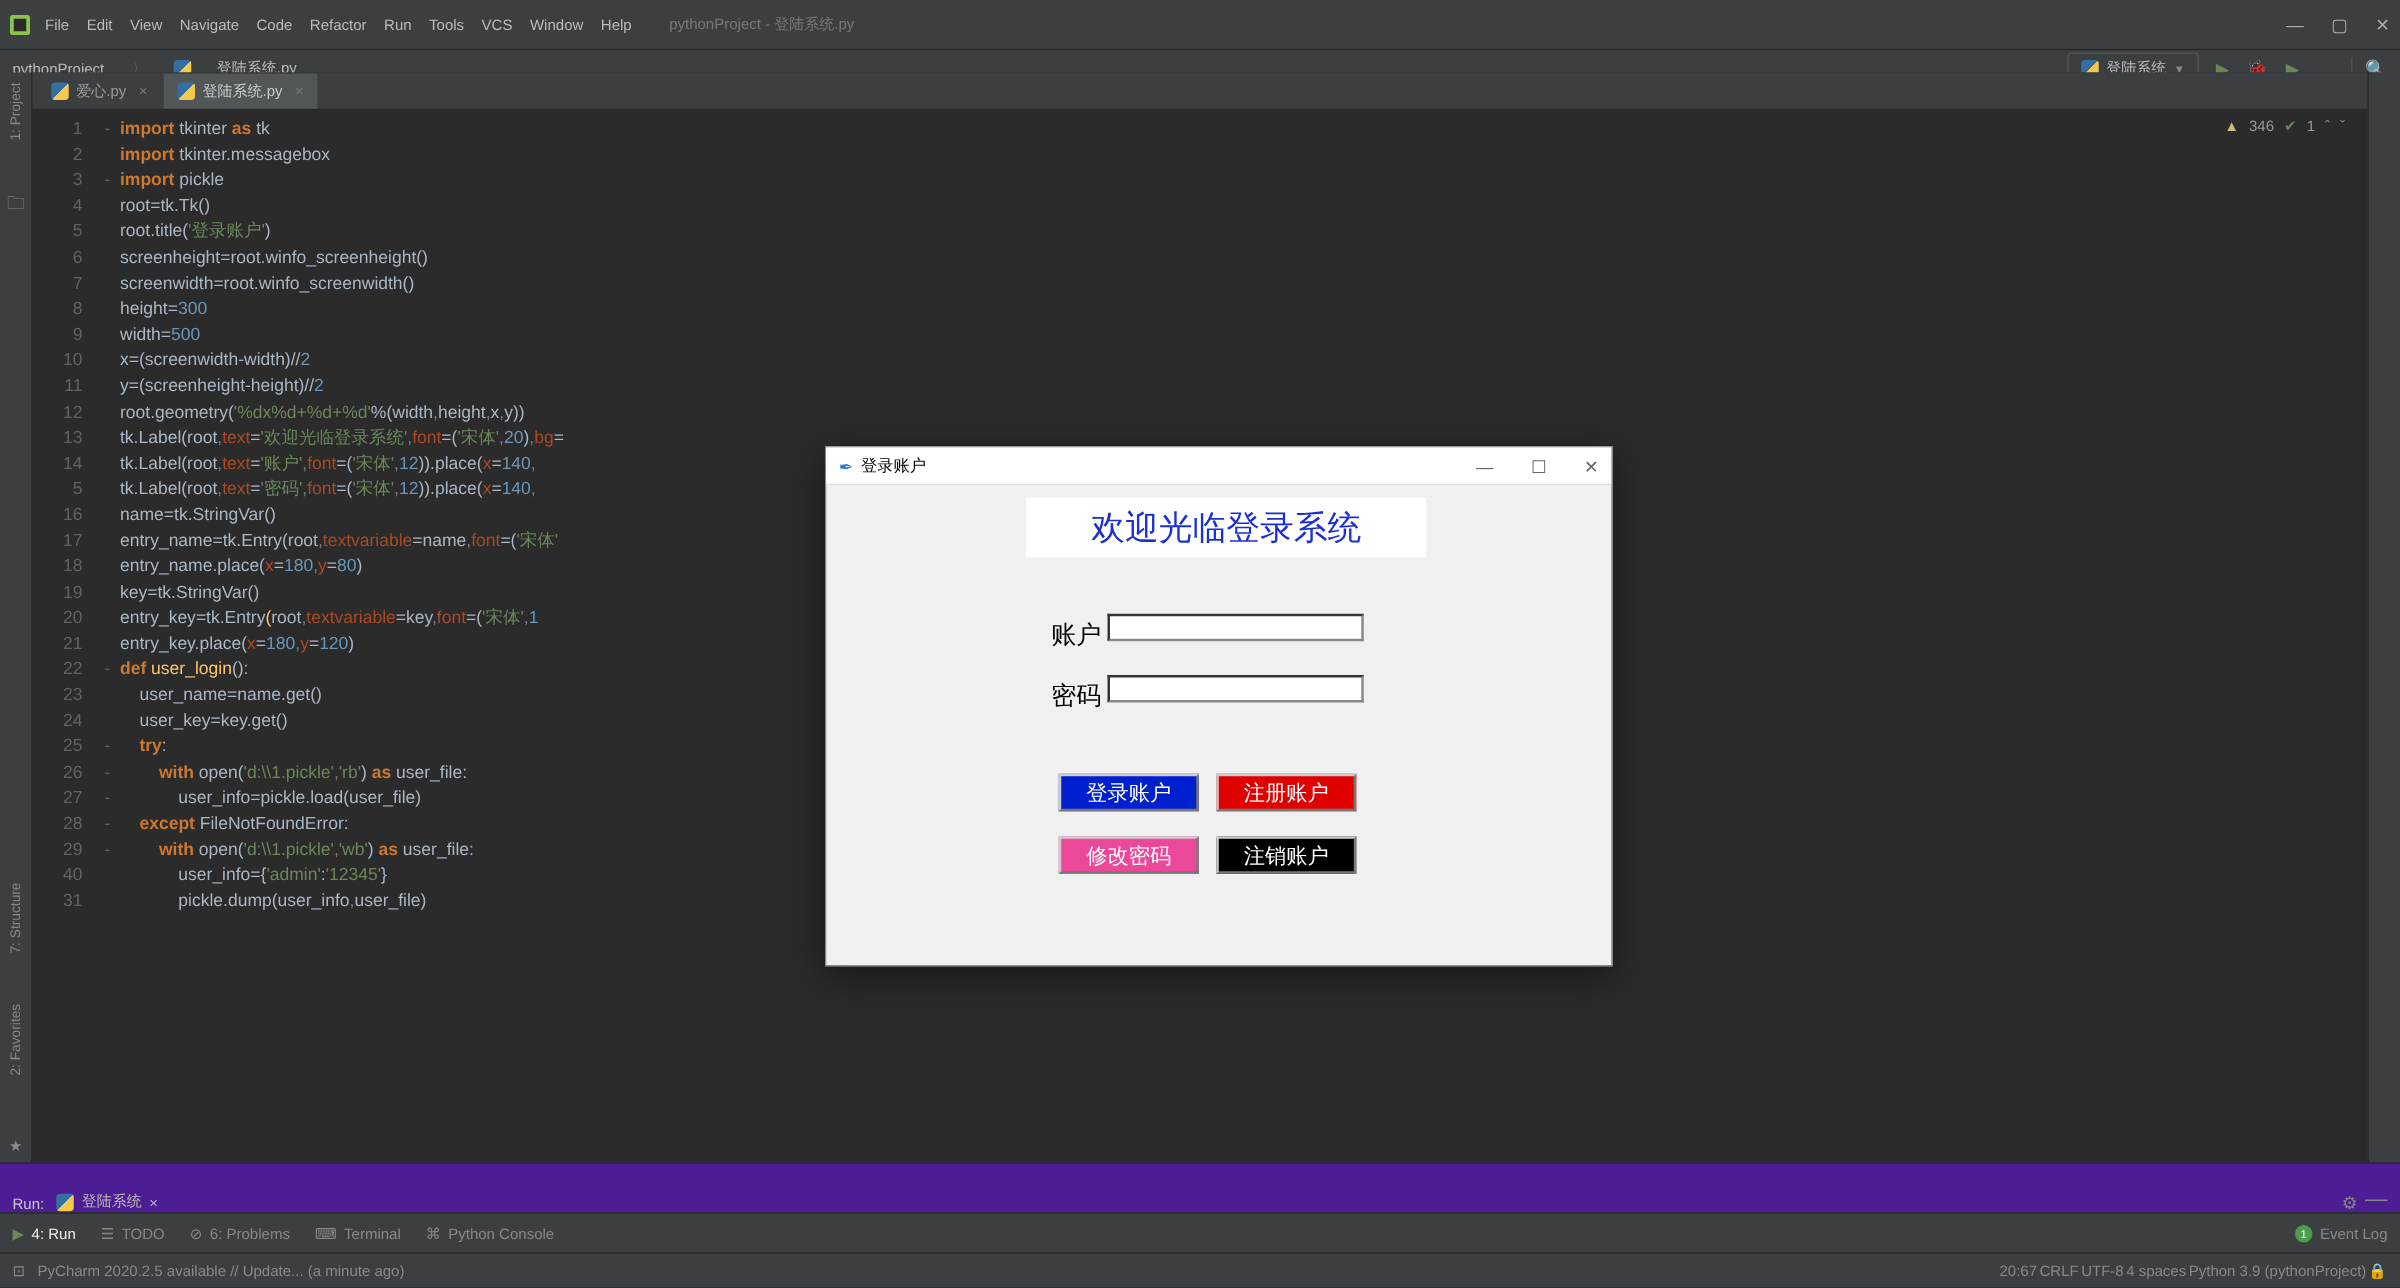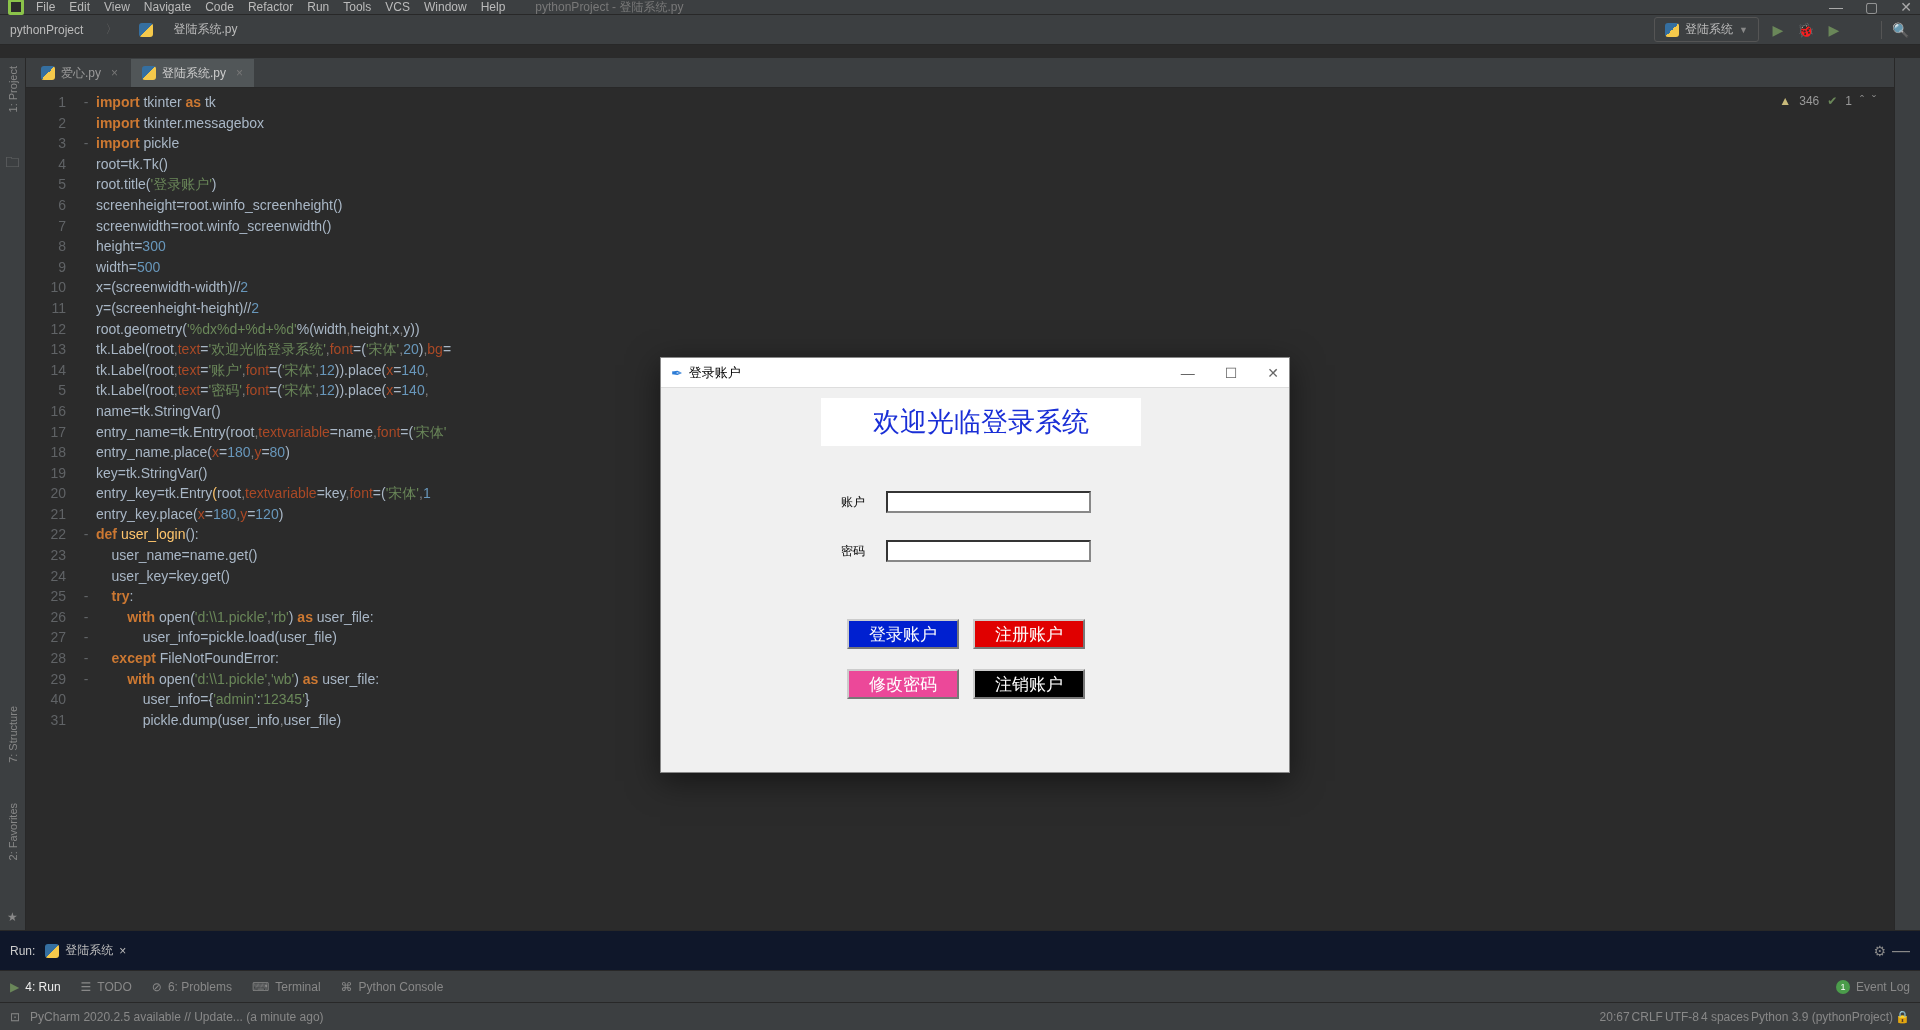--- a/index.html
+++ b/index.html
@@ -1,19 +1,19 @@
 <!DOCTYPE html>
 <html><head>
 <meta charset="utf-8">
 <style>
 * { margin:0; padding:0; box-sizing:border-box; font-family:"Segoe UI",Arial,sans-serif; }
 body { width:1920px; height:1030px; background:#2b2b2b; color:#a9b7c6; overflow:hidden; font-size:12px; position:relative; }
 
 
-.titlebar { height:15px; background:#3c3f41; display:flex; align-items:center; padding:0 8px; border-bottom:1px solid #282828;}
+.titlebar { height:40px; background:#3c3f41; display:flex; align-items:center; padding:0 8px; border-bottom:1px solid #282828;}
 .titlebar .logo { width:16px; height:16px; background:#8bc34a; margin-right:12px; border-radius:2px; position:relative;}
 .titlebar .logo::after{content:"";position:absolute;inset:3px;background:#2b2b2b;}
 .titlebar .menu { display:flex; gap:14px; color:#bbbbbb;}
 .titlebar .menu span { cursor:default;}
 .titlebar .wintitle { margin-left:30px; color:#787878;}
 .titlebar .winbtns { margin-left:auto; display:flex; gap:22px; color:#aaa; font-size:14px;}
 
 
 .crumbbar { height:30px; background:#3c3f41; display:flex; align-items:center; padding:0 10px; border-bottom:1px solid #282828;}
 .crumb { display:flex; align-items:center; gap:20px; color:#bbb;}
@@ -52,21 +52,21 @@
 .fn{color:#ffc66d;}
 .op{color:#a9b7c6;}
 
 
 .inspect { position:absolute; top:6px; right:18px; display:flex; align-items:center; gap:8px; color:#999; font-size:12px;}
 .inspect .warn{color:#c9ba7a;}
 .inspect .ok{color:#6a8759;}
 .inspect .chev{color:#888;}
 
 
-.runtool { position:absolute; left:0; right:0; bottom:60px; height:40px; background:#0f172a; border-top:1px solid #282828; display:flex; align-items:center; padding:0 10px;}
+.runtool { position:absolute; left:0; right:0; bottom:60px; height:40px; background:#4c1d95; border-top:1px solid #282828; display:flex; align-items:flex-end; padding:0 10px;}
 .runtool .label{color:#ccc; margin-right:10px;}
 .runtool .tabchip{display:flex;align-items:center;gap:6px;color:#bbb;}
 .runtool .gear{margin-left:auto;color:#888;font-size:14px;}
 .runtool .minus{color:#888;margin-left:6px;font-size:18px;}
 
 
 .toolstrip { position:absolute; left:0; right:0; bottom:28px; height:32px; background:#3c3f41; border-top:1px solid #282828; display:flex; align-items:center; padding:0 10px; gap:20px; color:#888;}
 .toolstrip .item{display:flex;align-items:center;gap:6px;}
 .toolstrip .item.active{color:#eee;}
 .play{color:#6a8759;}
@@ -80,21 +80,21 @@
 .status .lock{color:#888;}
 
 
 .tkwin { position:absolute; left:660px; top:357px; width:630px; height:416px; background:#f0f0f0; box-shadow:0 8px 30px rgba(0,0,0,0.5); border:1px solid #888;}
 .tktitle { height:30px; background:#fff; display:flex; align-items:center; padding:0 10px; border-bottom:1px solid #ddd;}
 .tktitle .feather{color:#2a7bd6;margin-right:6px;font-size:14px;}
 .tktitle .t{color:#000;font-size:13px;}
 .tktitle .btns{margin-left:auto;display:flex;gap:30px;color:#666;font-size:14px;}
 .tkbody { position:relative; height:calc(100% - 30px);}
 .welcome { position:absolute; left:160px; top:10px; width:320px; height:48px; background:#fff; color:#1a2fd6; font-size:27px; font-family:"SimSun","宋体",serif; display:flex; align-items:center; justify-content:center;}
-.tklabel { position:absolute; font-size:12px; font-family:"SimSun","宋体",serif; color:#000;}
+.tklabel { position:absolute; font-size:20px; font-family:"SimSun","宋体",serif; color:#000;}
 .tkentry { position:absolute; width:205px; height:22px; background:#fff; border:2px inset #888;}
 .tkbtn { position:absolute; width:112px; height:30px; font-size:17px; font-family:"SimSun","宋体",serif; color:#fff; display:flex; align-items:center; justify-content:center; border:2px outset #ccc;}
 .tkbtn.blue{background:#0020d0;}
 .tkbtn.red{background:#e00000;}
 .tkbtn.green{background:#ec4899;}
 .tkbtn.black{background:#000;}
 
 </style>
 </head>
 <body>

